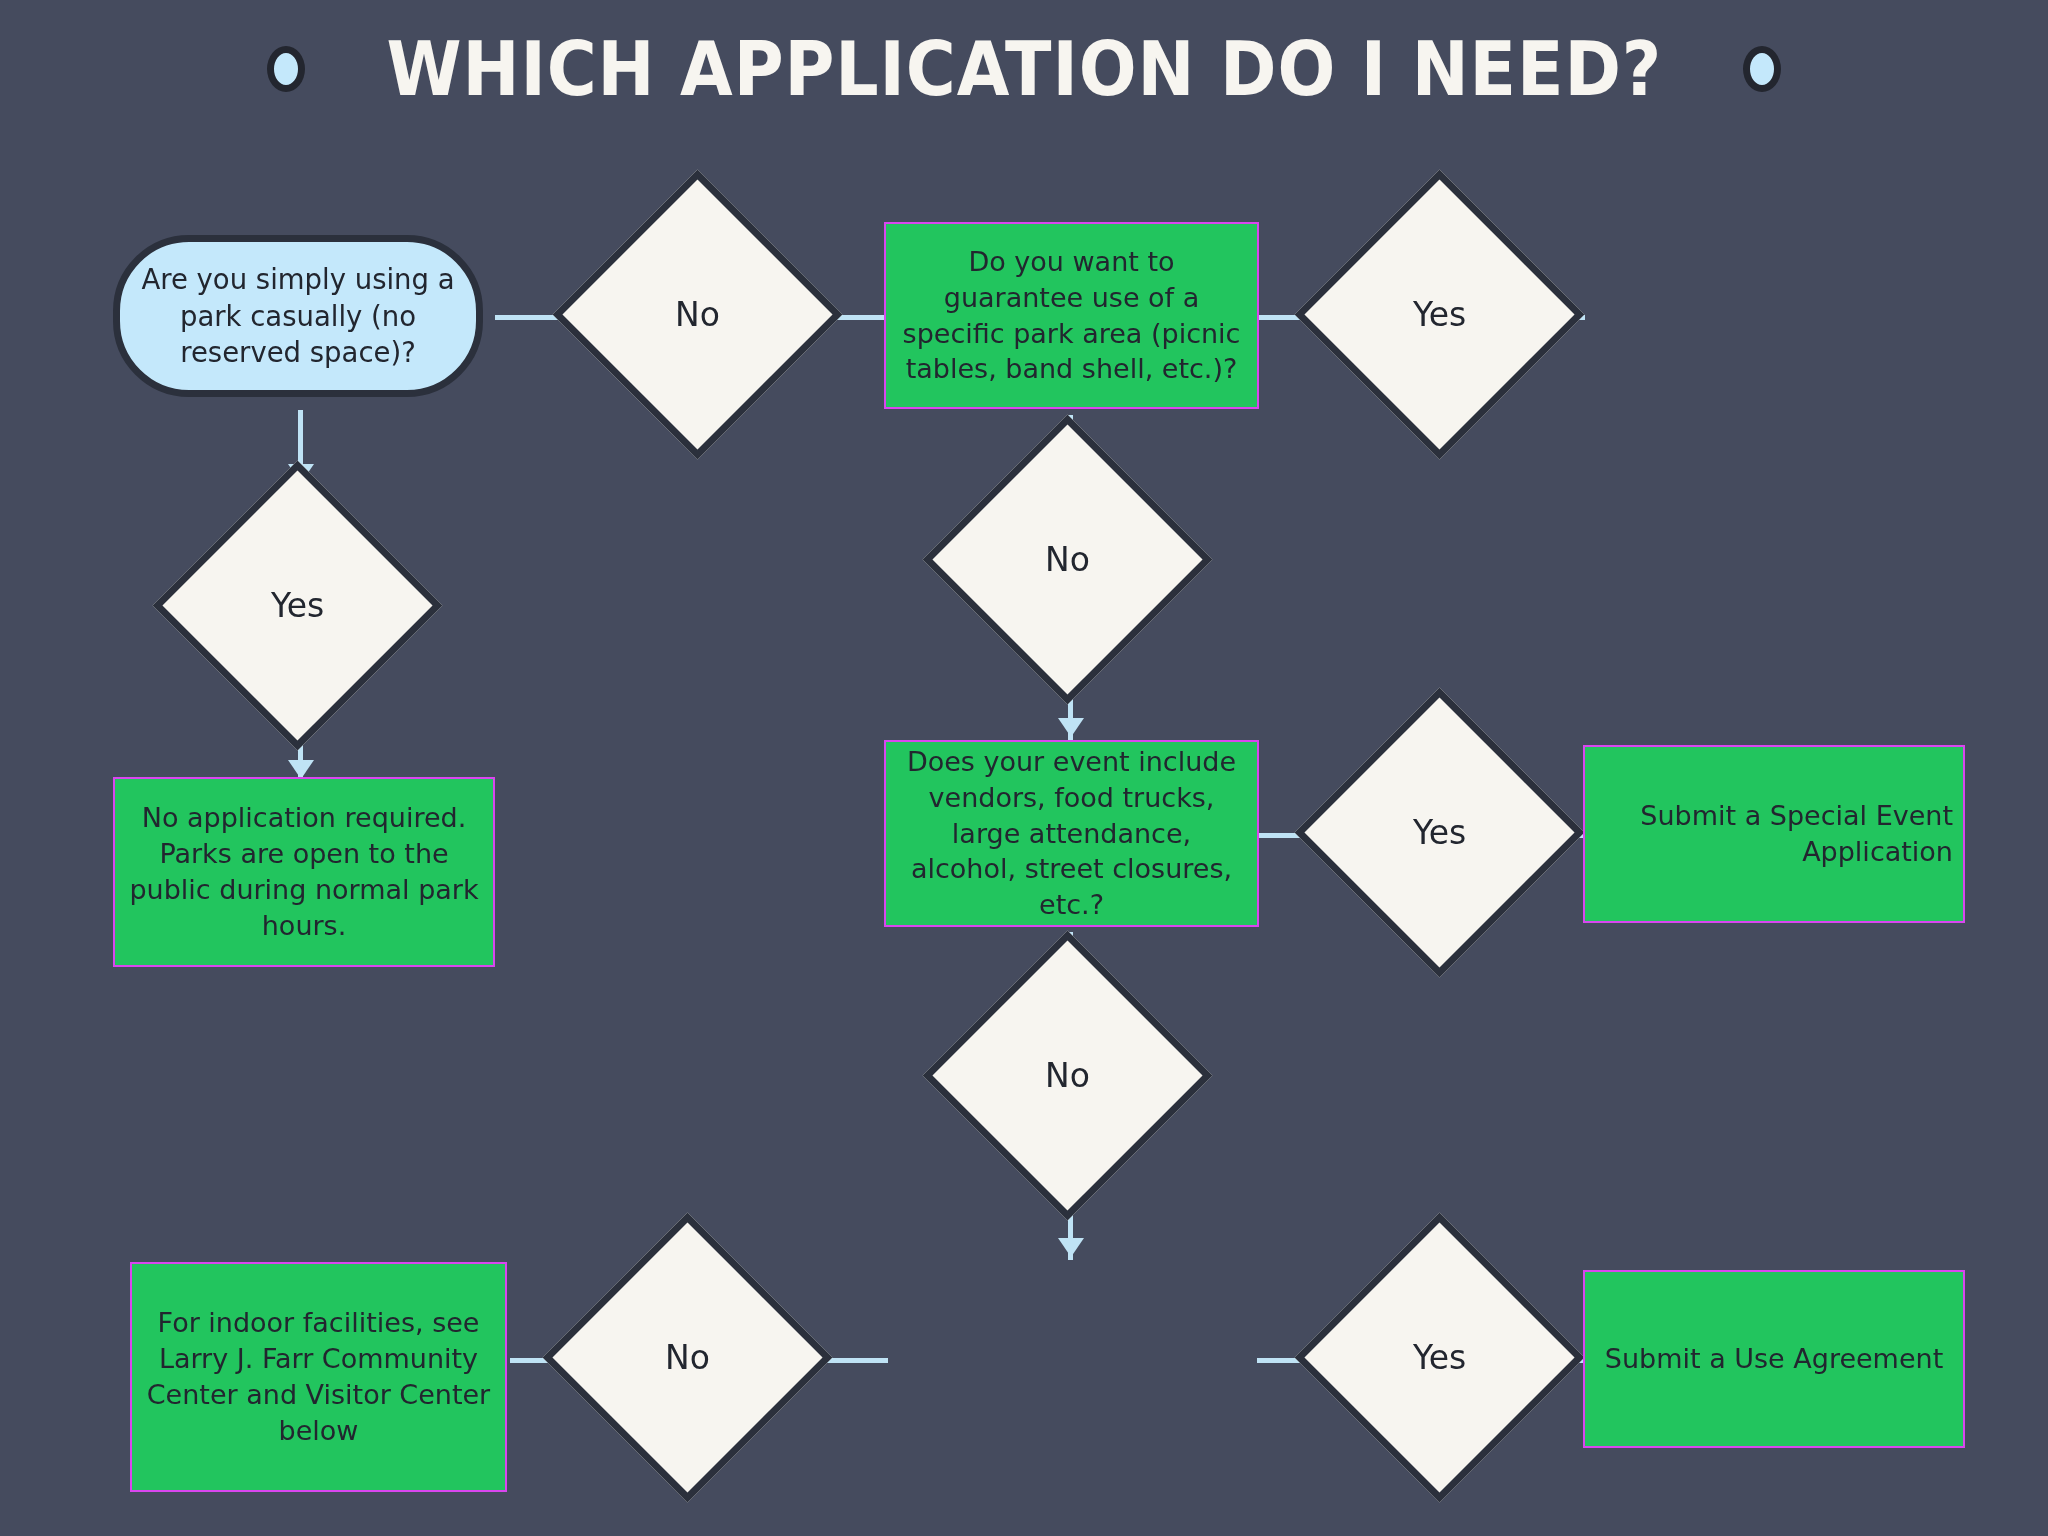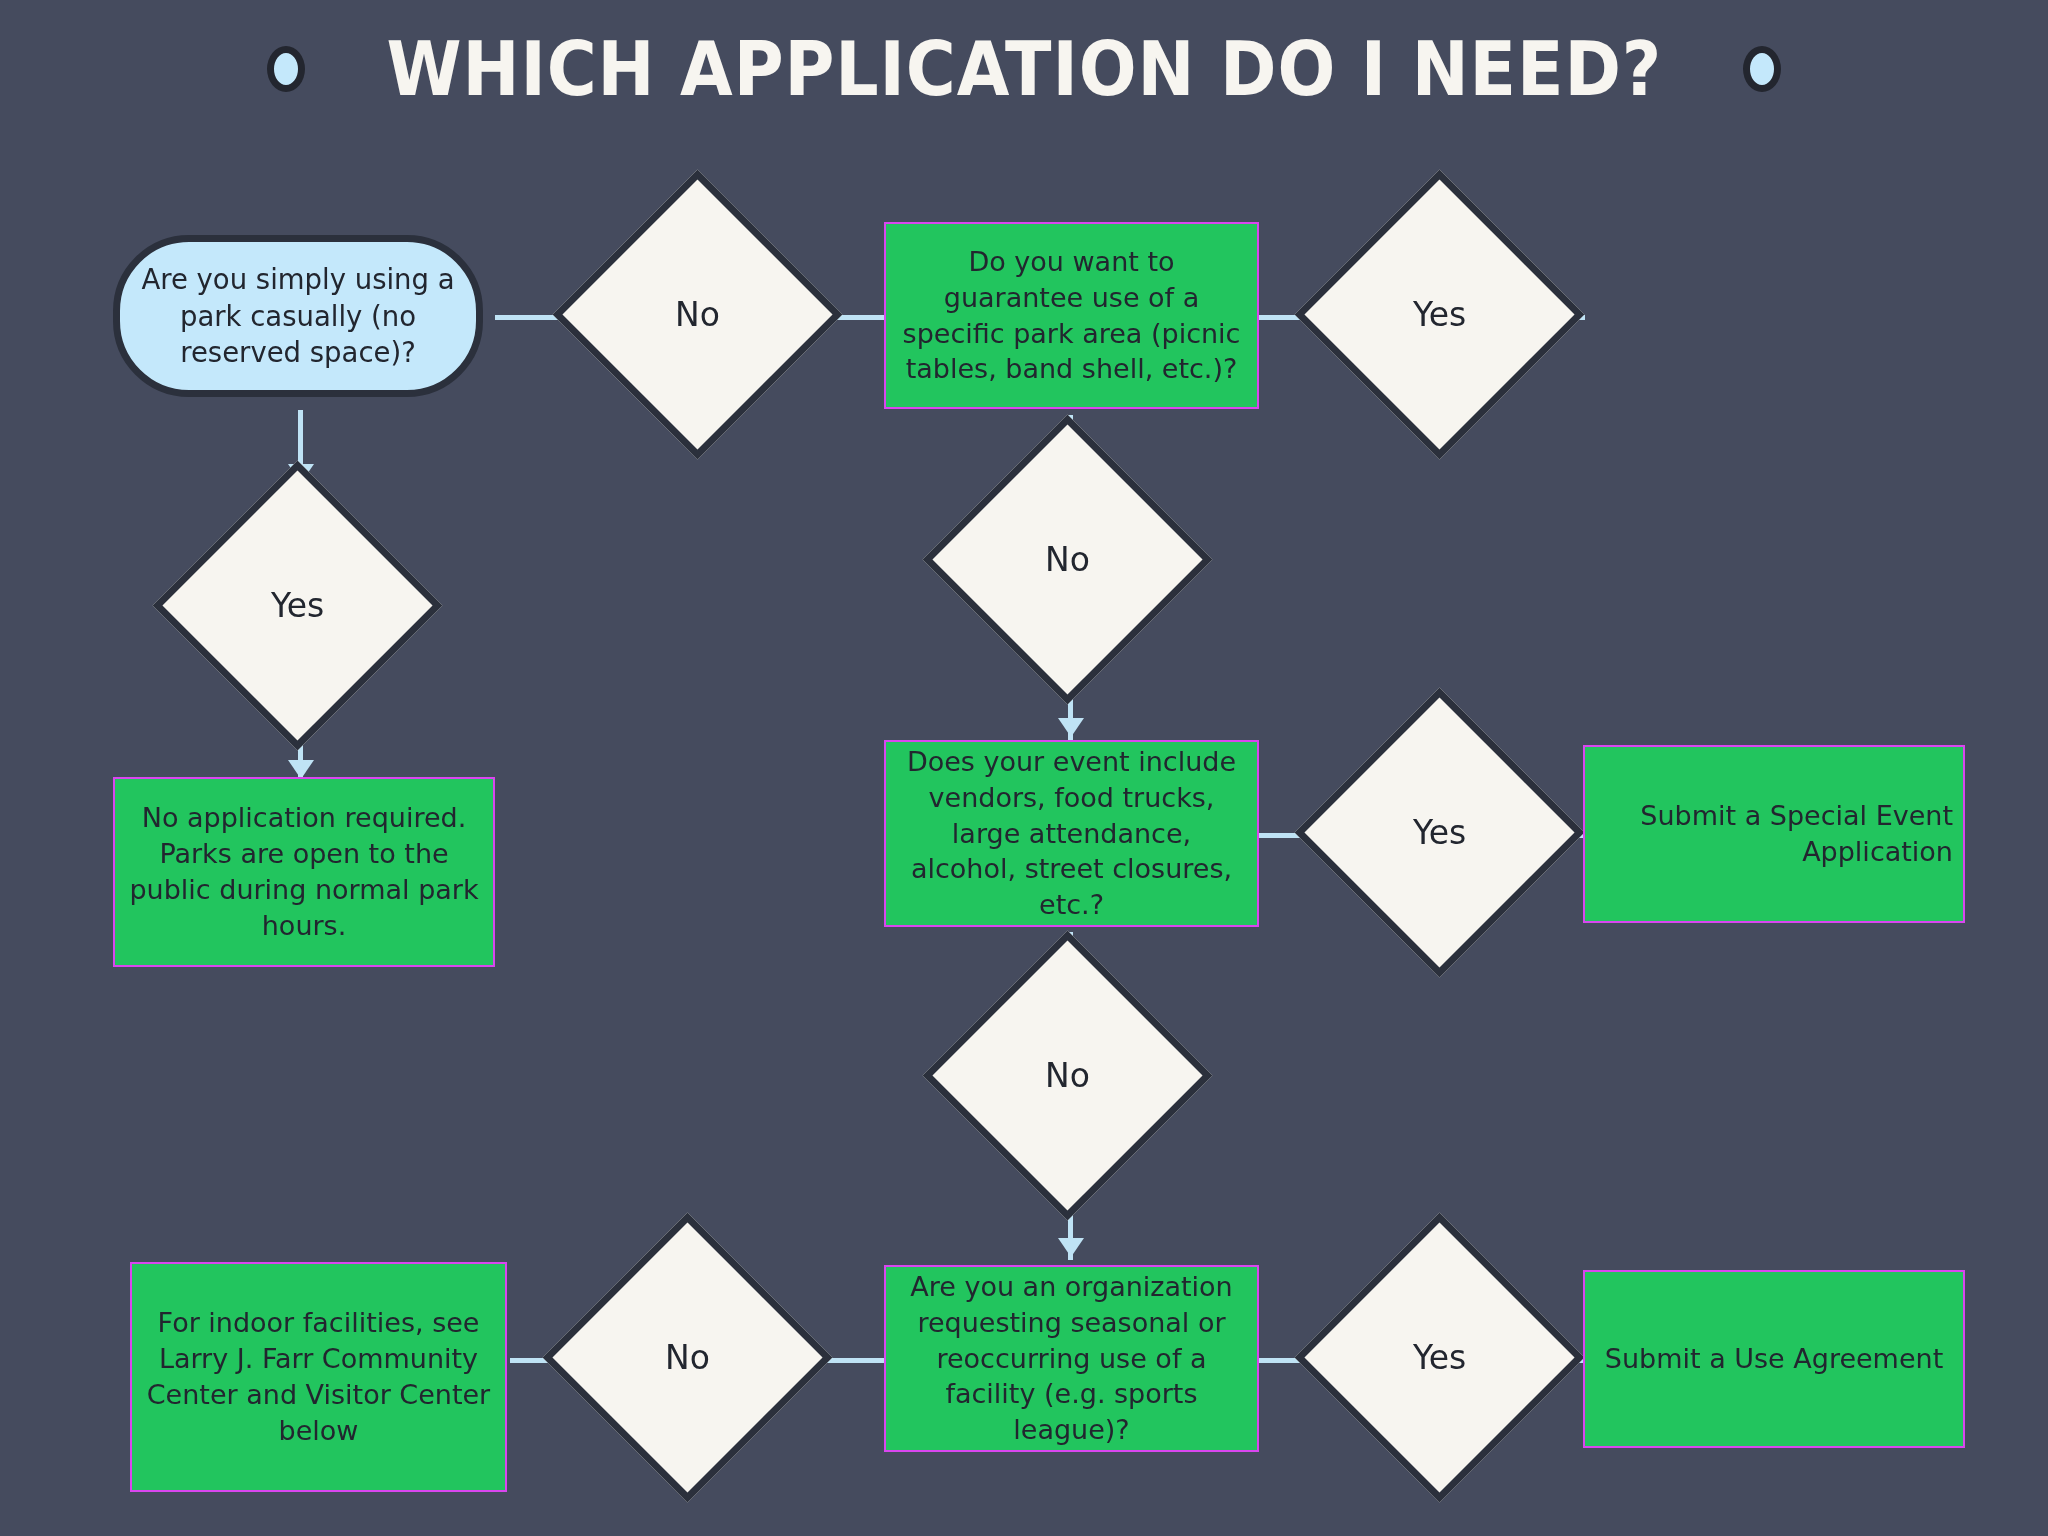--- a/index.html
+++ b/index.html
@@ -186,23 +186,20 @@
   </div>
 
   <div class="node box" style="left:130px;top:1262px;width:377px;height:230px;">
     <span>For indoor facilities, see Larry J. Farr Community Center and Visitor Center below</span>
   </div>
 
   <div class="node diamond" style="left:585px;top:1255px;width:205px;height:205px;">
     <span>No</span>
   </div>
 
-  <div class="node box" style="left:884px;top:1265px;width:375px;height:187px;">
-    <span>Are you an organization requesting seasonal or reoccurring use of a facility (e.g. sports league)?</span>
-  </div>
 
   <div class="node diamond" style="left:1337px;top:1255px;width:205px;height:205px;">
     <span>Yes</span>
   </div>
 
   <div class="node box" style="left:1583px;top:1270px;width:382px;height:178px;">
     <span>Submit a Use Agreement</span>
   </div>
 
 </div>

